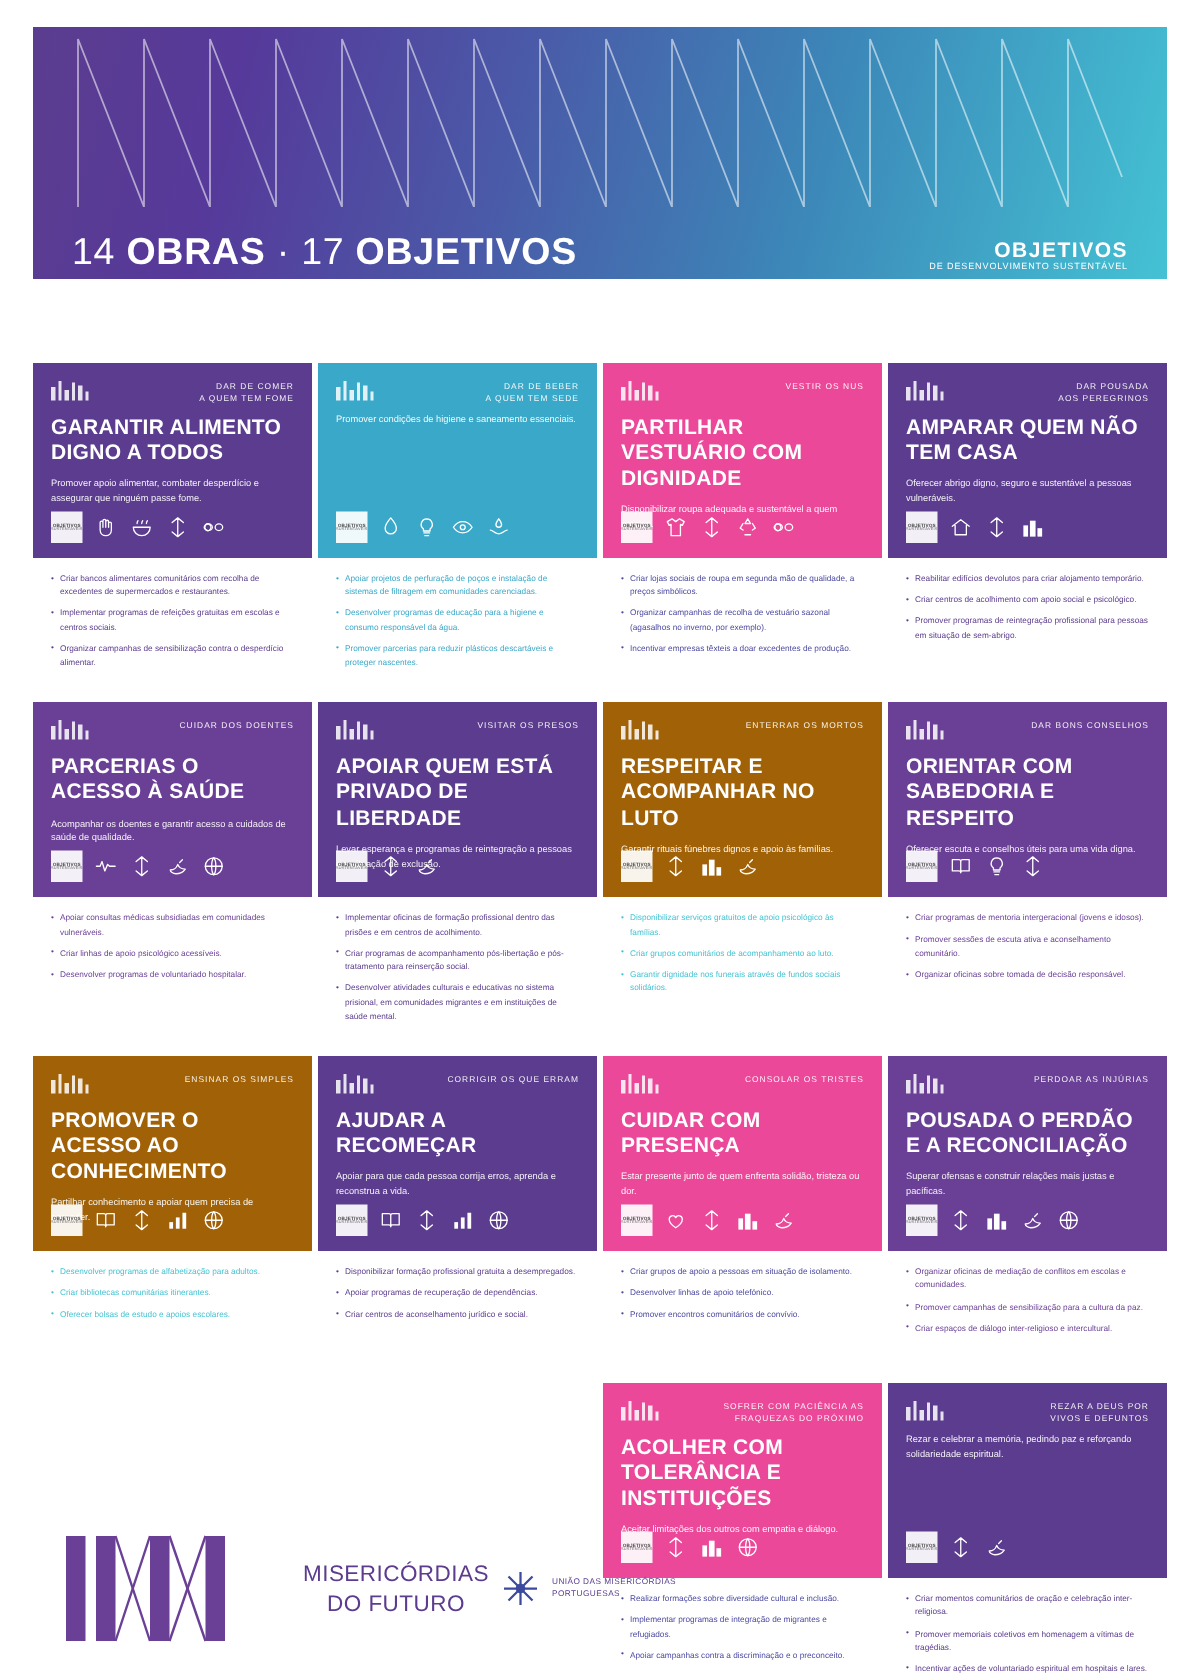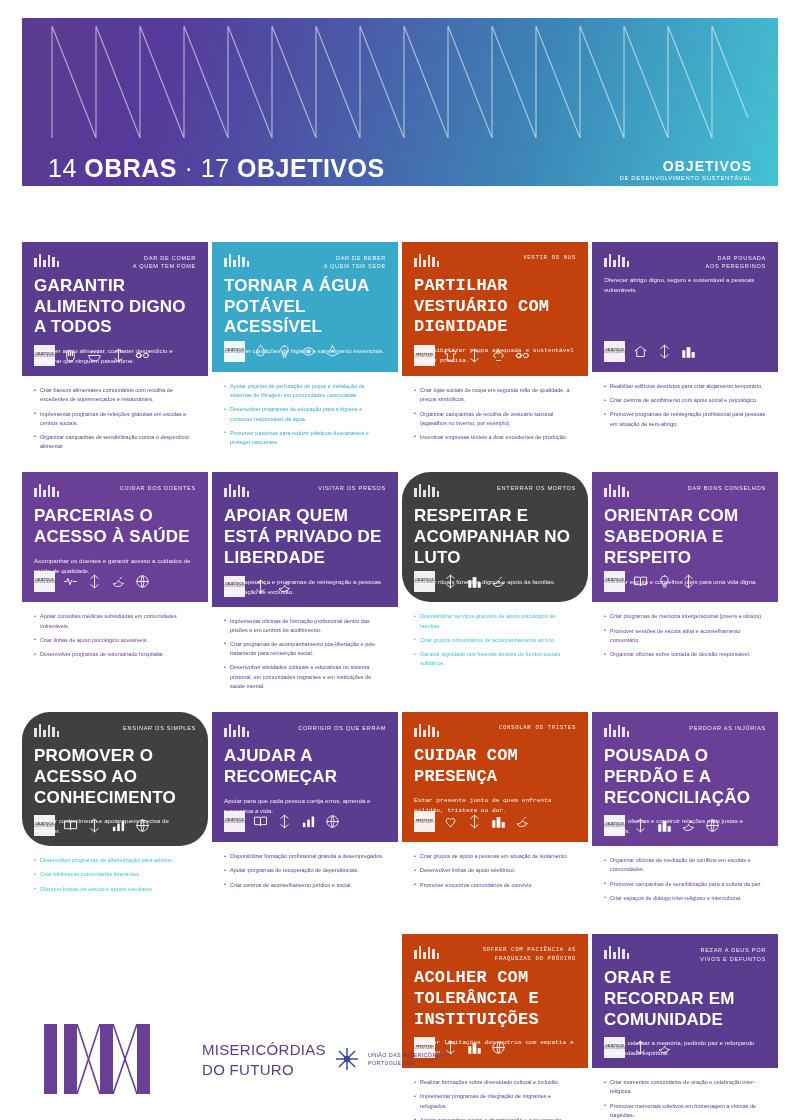--- a/index.html
+++ b/index.html
@@ -34,31 +34,31 @@
   .goal .gnum { font-size: 5px; font-weight: bold; margin-top: 1px; }
   .goal .gtxt { font-size: 3.2px; line-height: 1.25; margin-top: 1px; padding: 0 1px; letter-spacing: .1px; }
 
   
   .grid { position: absolute; left: 22px; top: 242px; width: 756px; }
   .row { display: flex; gap: 4px; margin-bottom: 4px; }
   .card { width: 186px; position: relative; background: #fff; }
   .card-top { padding: 12px 12px 10px 12px; color: #fff; min-height: 130px; position: relative; }
   .c-purple { background: #5b3c8e; }
   .c-violet { background: #6a3f96; }
-  .c-indigo { background: #c2410c; font-family: Liberation Mono, monospace; }
+  .c-indigo { background: #ec4899; }
   .c-cyan   { background: #3aa9c9; }
-  .c-teal   { background: #404040; border-radius: 28px; }
+  .c-teal   { background: #a16207; }
 
   .bars { display: flex; gap: 2px; align-items: flex-end; height: 13px; }
   .bars i { display: block; width: 2.5px; background: rgba(255,255,255,.85); }
   .kicker {
     position: absolute; right: 12px; top: 12px; text-align: right;
     font-size: 5.6px; letter-spacing: .7px; line-height: 1.5; opacity: .92;
   }
-  .card-title { margin-top: 9px; font-size: 17px; font-weight: bold; line-height: 1.22; letter-spacing: .2px; }
+  .card-title { margin-top: 9px; font-size: 14px; font-weight: bold; line-height: 1.22; letter-spacing: .2px; }
   .card-desc { margin-top: 8px; font-size: 6.2px; line-height: 1.6; opacity: .93; }
   .icon-row { position: absolute; left: 12px; bottom: 10px; display: flex; align-items: center; gap: 7px; }
   .sdg-chip {
     width: 21px; height: 21px; background: rgba(255,255,255,.92);
     display: flex; flex-direction: column; align-items: center; justify-content: center;
     line-height: 1;
   }
   .sdg-chip .a { font-size: 3.1px; font-weight: bold; color: #444; letter-spacing: .1px; }
   .sdg-chip .b { font-size: 2.6px; color: #666; letter-spacing: .1px; }
   .mini { width: 17px; height: 17px; display: flex; align-items: center; justify-content: center; }
@@ -72,21 +72,21 @@
   .t-violet li { color: #6a3f96; }
   .t-indigo li { color: #4c4aa0; }
   .t-cyan li   { color: #3aa9c9; }
   .t-teal li   { color: #45c3d3; }
   .spacer { width: 186px; }
 
   
   .footer { position: absolute; left: 22px; bottom: 18px; width: 756px; height: 86px; }
   .fmark { position: absolute; left: 20px; top: 2px; }
   .fname { position: absolute; left: 180px; top: 24px; color: #5b3c8e; font-size: 15px; line-height: 1.3; letter-spacing: .3px; }
-  .fname .l2 { font-weight: 300; }
+  .fname .l2 { font-weight: 300; text-align: center; }
   .fright { position: absolute; left: 312px; top: 30px; display: flex; align-items: center; gap: 8px; }
   .fright .ftxt { color: #5b3c8e; font-size: 5.5px; line-height: 1.5; letter-spacing: .3px; }
 </style>
 </head>
 <body>
 
 <div class="poster">
 
   <div class="header">
     <svg class="zigzag" viewBox="0 0 756 120" preserveAspectRatio="none">
@@ -389,21 +389,20 @@
               <i style="height:13px"></i>
               <i style="height:7px"></i>
               <i style="height:12px"></i>
               <i style="height:10px"></i>
               <i style="height:6px"></i>
             </div>
             <div class="kicker">
               <span style="display:block">DAR DE BEBER</span>
               <span style="display:block">A QUEM TEM SEDE</span>
             </div>
-            <div class="card-title">TORNAR A ÁGUA POTÁVEL ACESSÍVEL</div>
             <div class="card-desc">Promover condições de higiene e saneamento essenciais.</div>
             <div class="icon-row">
               <span class="sdg-chip">
                 <span class="a">OBJETIVOS</span>
                 <span class="b">SUSTENTÁVEIS</span>
               </span>
               <span class="mini">
                 <svg viewBox="0 0 24 24">
                   <g stroke="#ffffff" stroke-width="1.4" fill="none" stroke-linecap="round" stroke-linejoin="round">
                     <path d="M12 2s6 7 6 11a6 6 0 01-12 0c0-4 6-11 6-11z"></path>
@@ -509,20 +508,21 @@
               <i style="height:13px"></i>
               <i style="height:7px"></i>
               <i style="height:12px"></i>
               <i style="height:10px"></i>
               <i style="height:6px"></i>
             </div>
             <div class="kicker">
               <span style="display:block">DAR POUSADA</span>
               <span style="display:block">AOS PEREGRINOS</span>
             </div>
+            <div class="card-title">AMPARAR QUEM NÃO TEM CASA</div>
             <div class="card-desc">Oferecer abrigo digno, seguro e sustentável a pessoas vulneráveis.</div>
             <div class="icon-row">
               <span class="sdg-chip">
                 <span class="a">OBJETIVOS</span>
                 <span class="b">SUSTENTÁVEIS</span>
               </span>
               <span class="mini">
                 <svg viewBox="0 0 24 24">
                   <g stroke="#ffffff" stroke-width="1.4" fill="none" stroke-linecap="round" stroke-linejoin="round">
                     <path d="M3 11l9-7 9 7M6 10v10h12V10"></path>
@@ -1064,21 +1064,20 @@
               <i style="height:13px"></i>
               <i style="height:7px"></i>
               <i style="height:12px"></i>
               <i style="height:10px"></i>
               <i style="height:6px"></i>
             </div>
             <div class="kicker">
               <span style="display:block">REZAR A DEUS POR</span>
               <span style="display:block">VIVOS E DEFUNTOS</span>
             </div>
-            <div class="card-title">ORAR E RECORDAR EM COMUNIDADE</div>
             <div class="card-desc">Rezar e celebrar a memória, pedindo paz e reforçando solidariedade espiritual.</div>
             <div class="icon-row">
               <span class="sdg-chip">
                 <span class="a">OBJETIVOS</span>
                 <span class="b">SUSTENTÁVEIS</span>
               </span>
               <span class="mini">
                 <svg viewBox="0 0 24 24">
                   <g stroke="#ffffff" stroke-width="1.4" fill="none" stroke-linecap="round" stroke-linejoin="round">
                     <path d="M12 2v20M6 7l6-5 6 5M6 17l6 5 6-5"></path>

